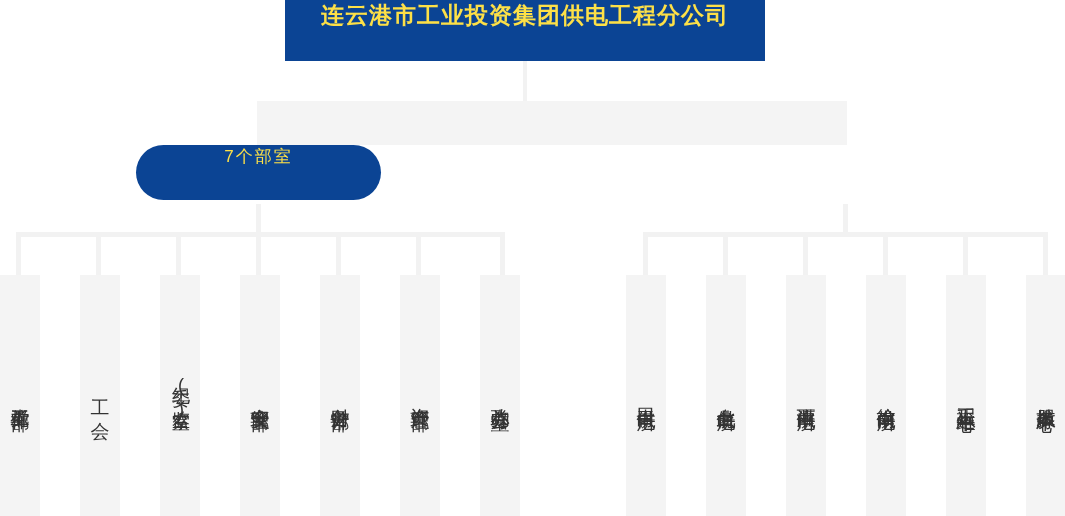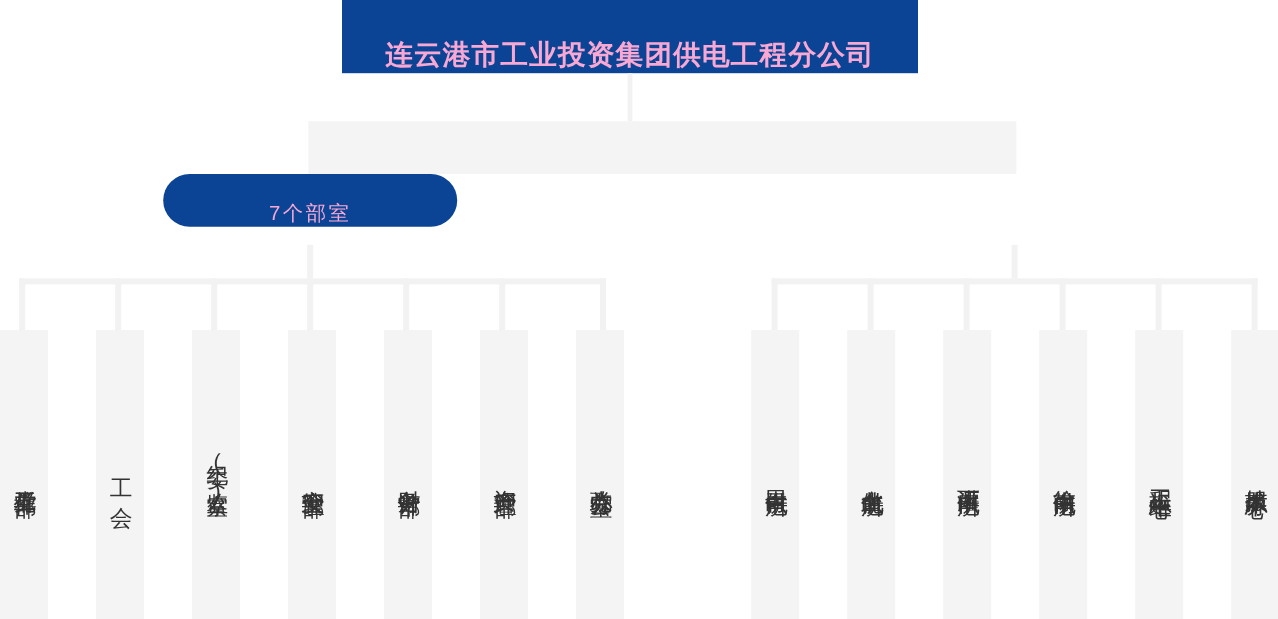--- a/index.html
+++ b/index.html
@@ -26,23 +26,23 @@
   }
   .conn-plate {
     position: absolute;
     background: #f4f4f4;
   }
 
   
   .node-blue {
     position: absolute;
     background: #0b4494;
-    color: #f9a8d4;
+    color: #fde047;
     display: flex;
-    align-items: flex-end;
+    align-items: flex-start;
     justify-content: center;
     box-sizing: border-box;
     letter-spacing: 1px;
   }
   .node-root {
     font-size: 23px;
     font-weight: 700;
   }
   .node-group {
     font-size: 17px;
@@ -80,21 +80,21 @@
 <div id="org-chart">
 
   <div class="node-blue node-root" style="left:285px; top:0px; width:480px; height:61px;">
     <span>连云港市工业投资集团供电工程分公司</span>
   </div>
 
   <div class="conn" style="left:523px; top:61px; width:4px; height:40px;"></div>
 
   <div class="conn-plate" style="left:257px; top:101px; width:590px; height:44px;"></div>
 
-  <div class="node-blue node-group" style="left:136px; top:145px; width:245px; height:44px;border-radius:29px;">
+  <div class="node-blue node-group" style="left:136px; top:145px; width:245px; height:55px;border-radius:29px;">
     <span>7个部室</span>
   </div>
 
 
   <div class="conn" style="left:256px; top:204px; width:5px; height:28px;"></div>
 
   <div class="conn" style="left:16px; top:232px; width:489px; height:5px;"></div>
 
   <div class="conn" style="left:16px; top:232px; width:5px; height:43px;"></div>
   <div class="conn" style="left:96px; top:232px; width:5px; height:43px;"></div>

